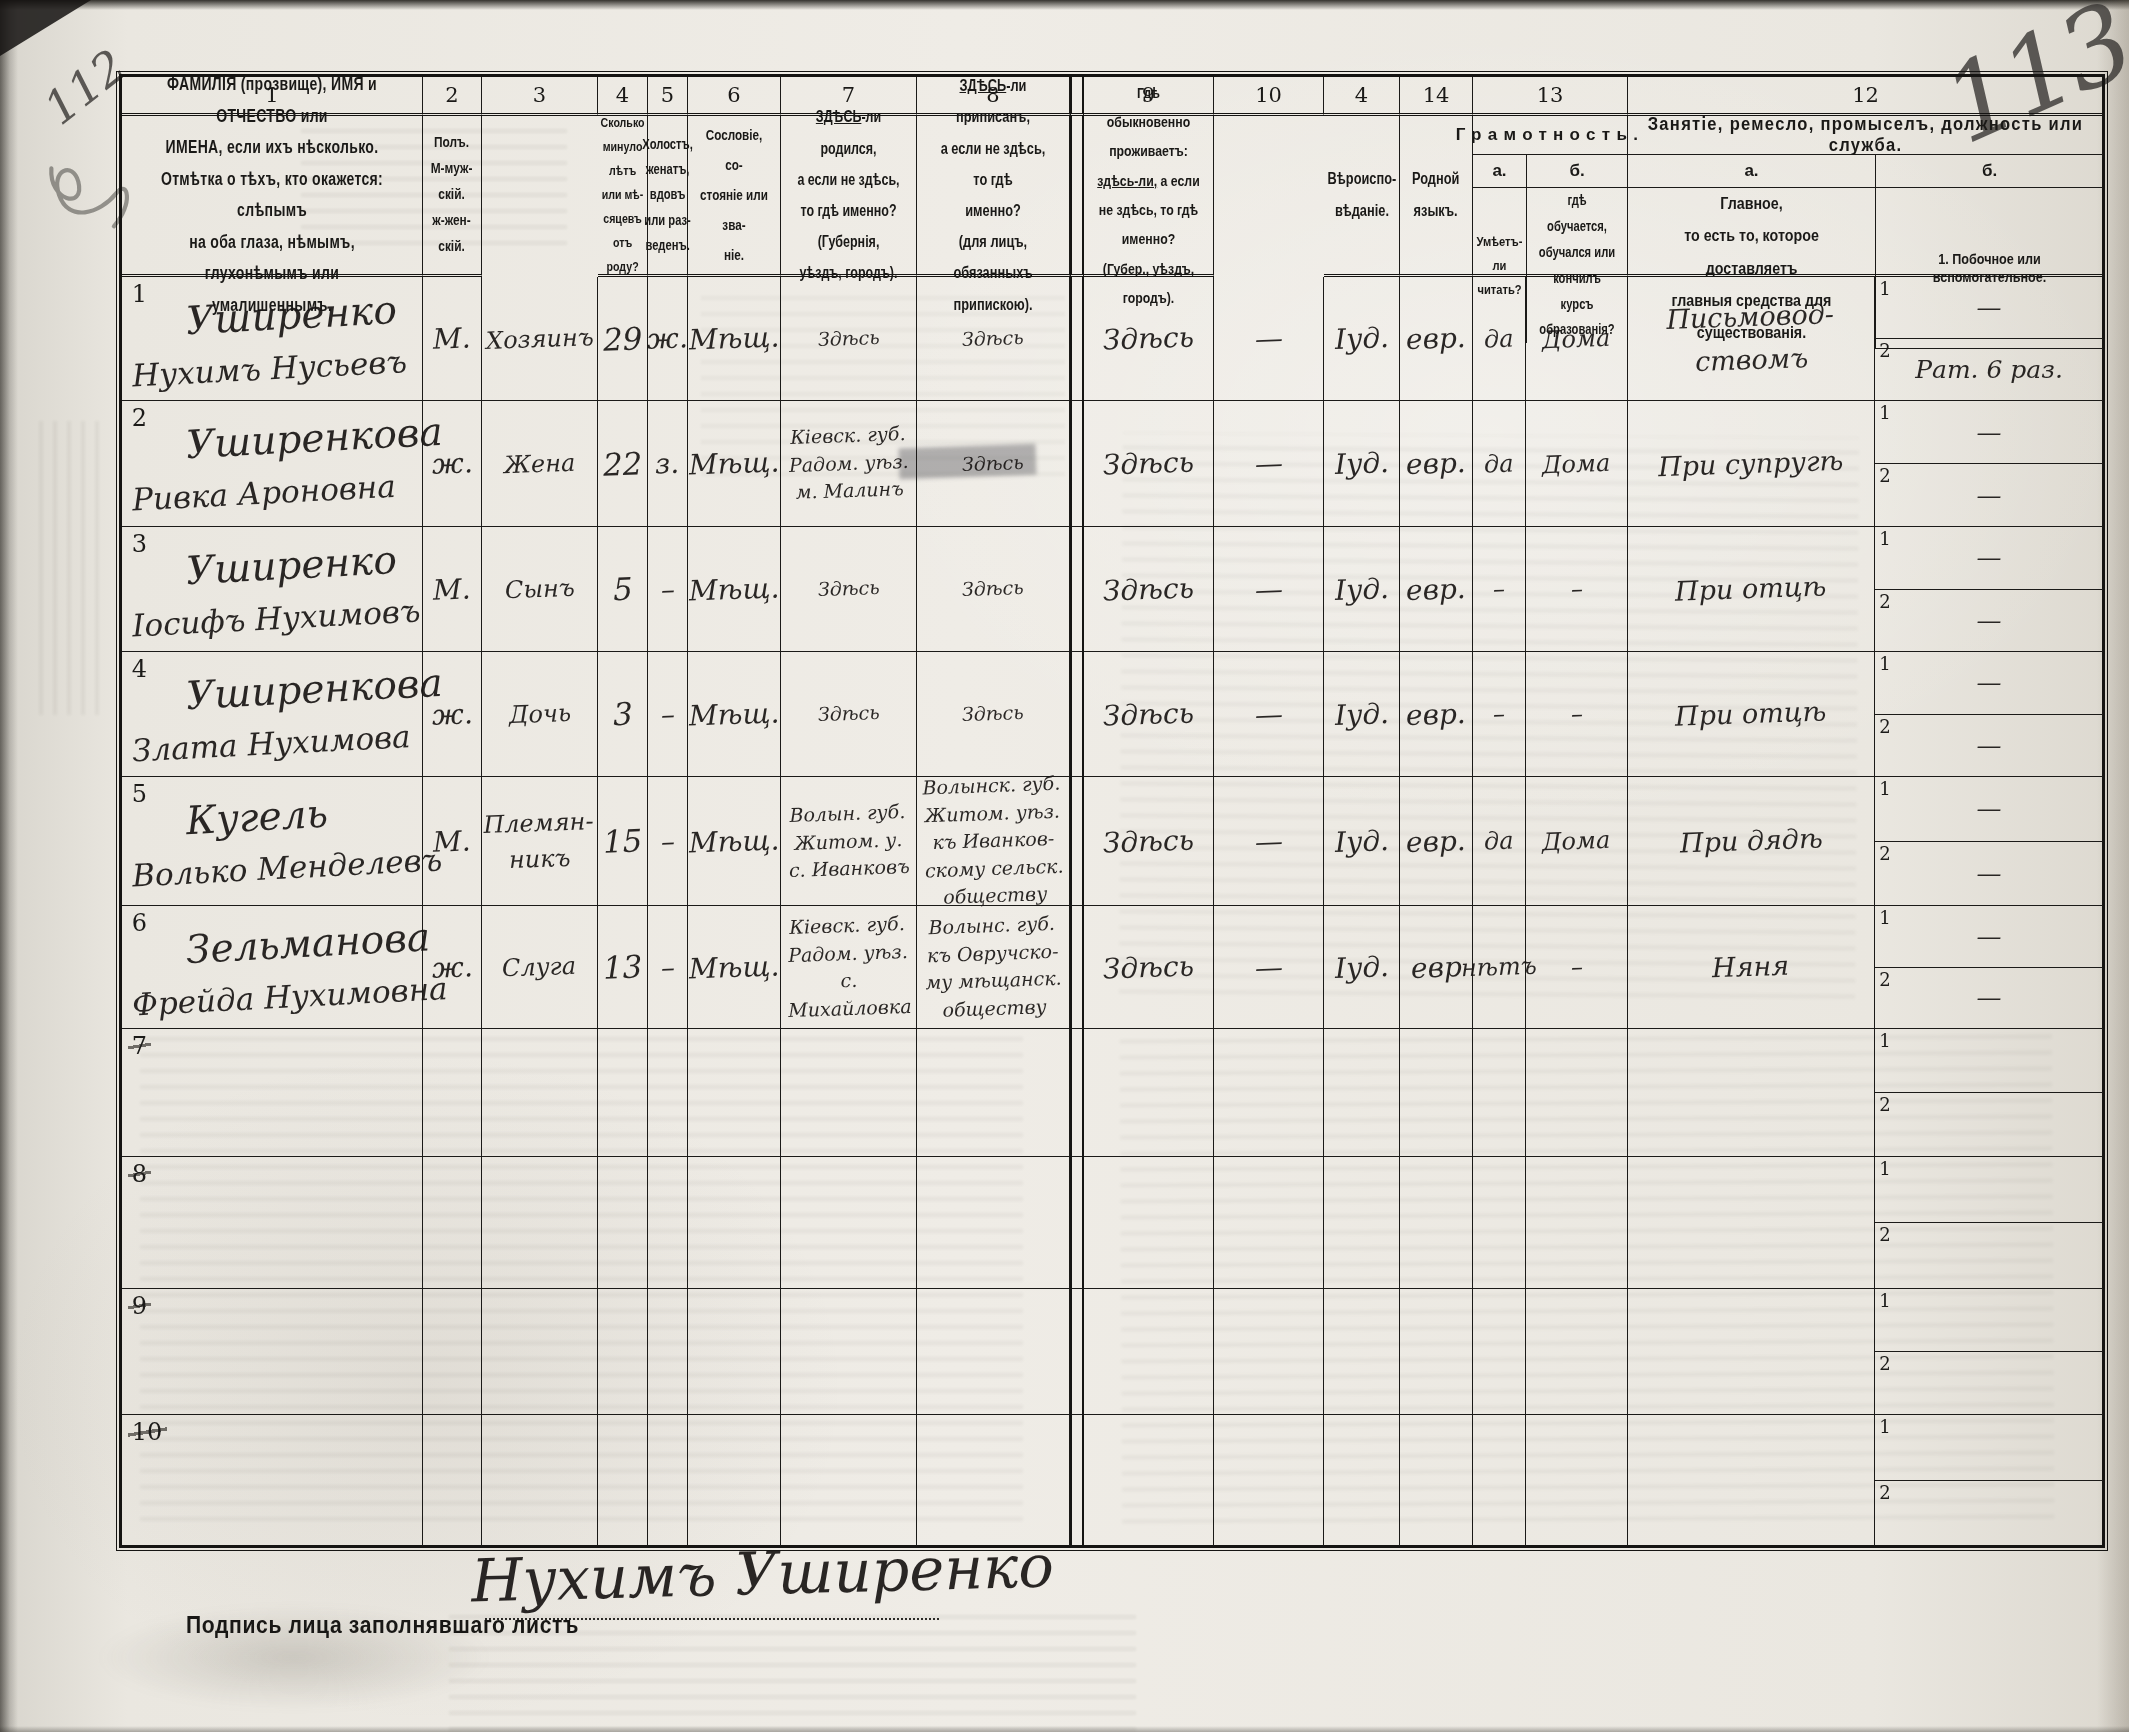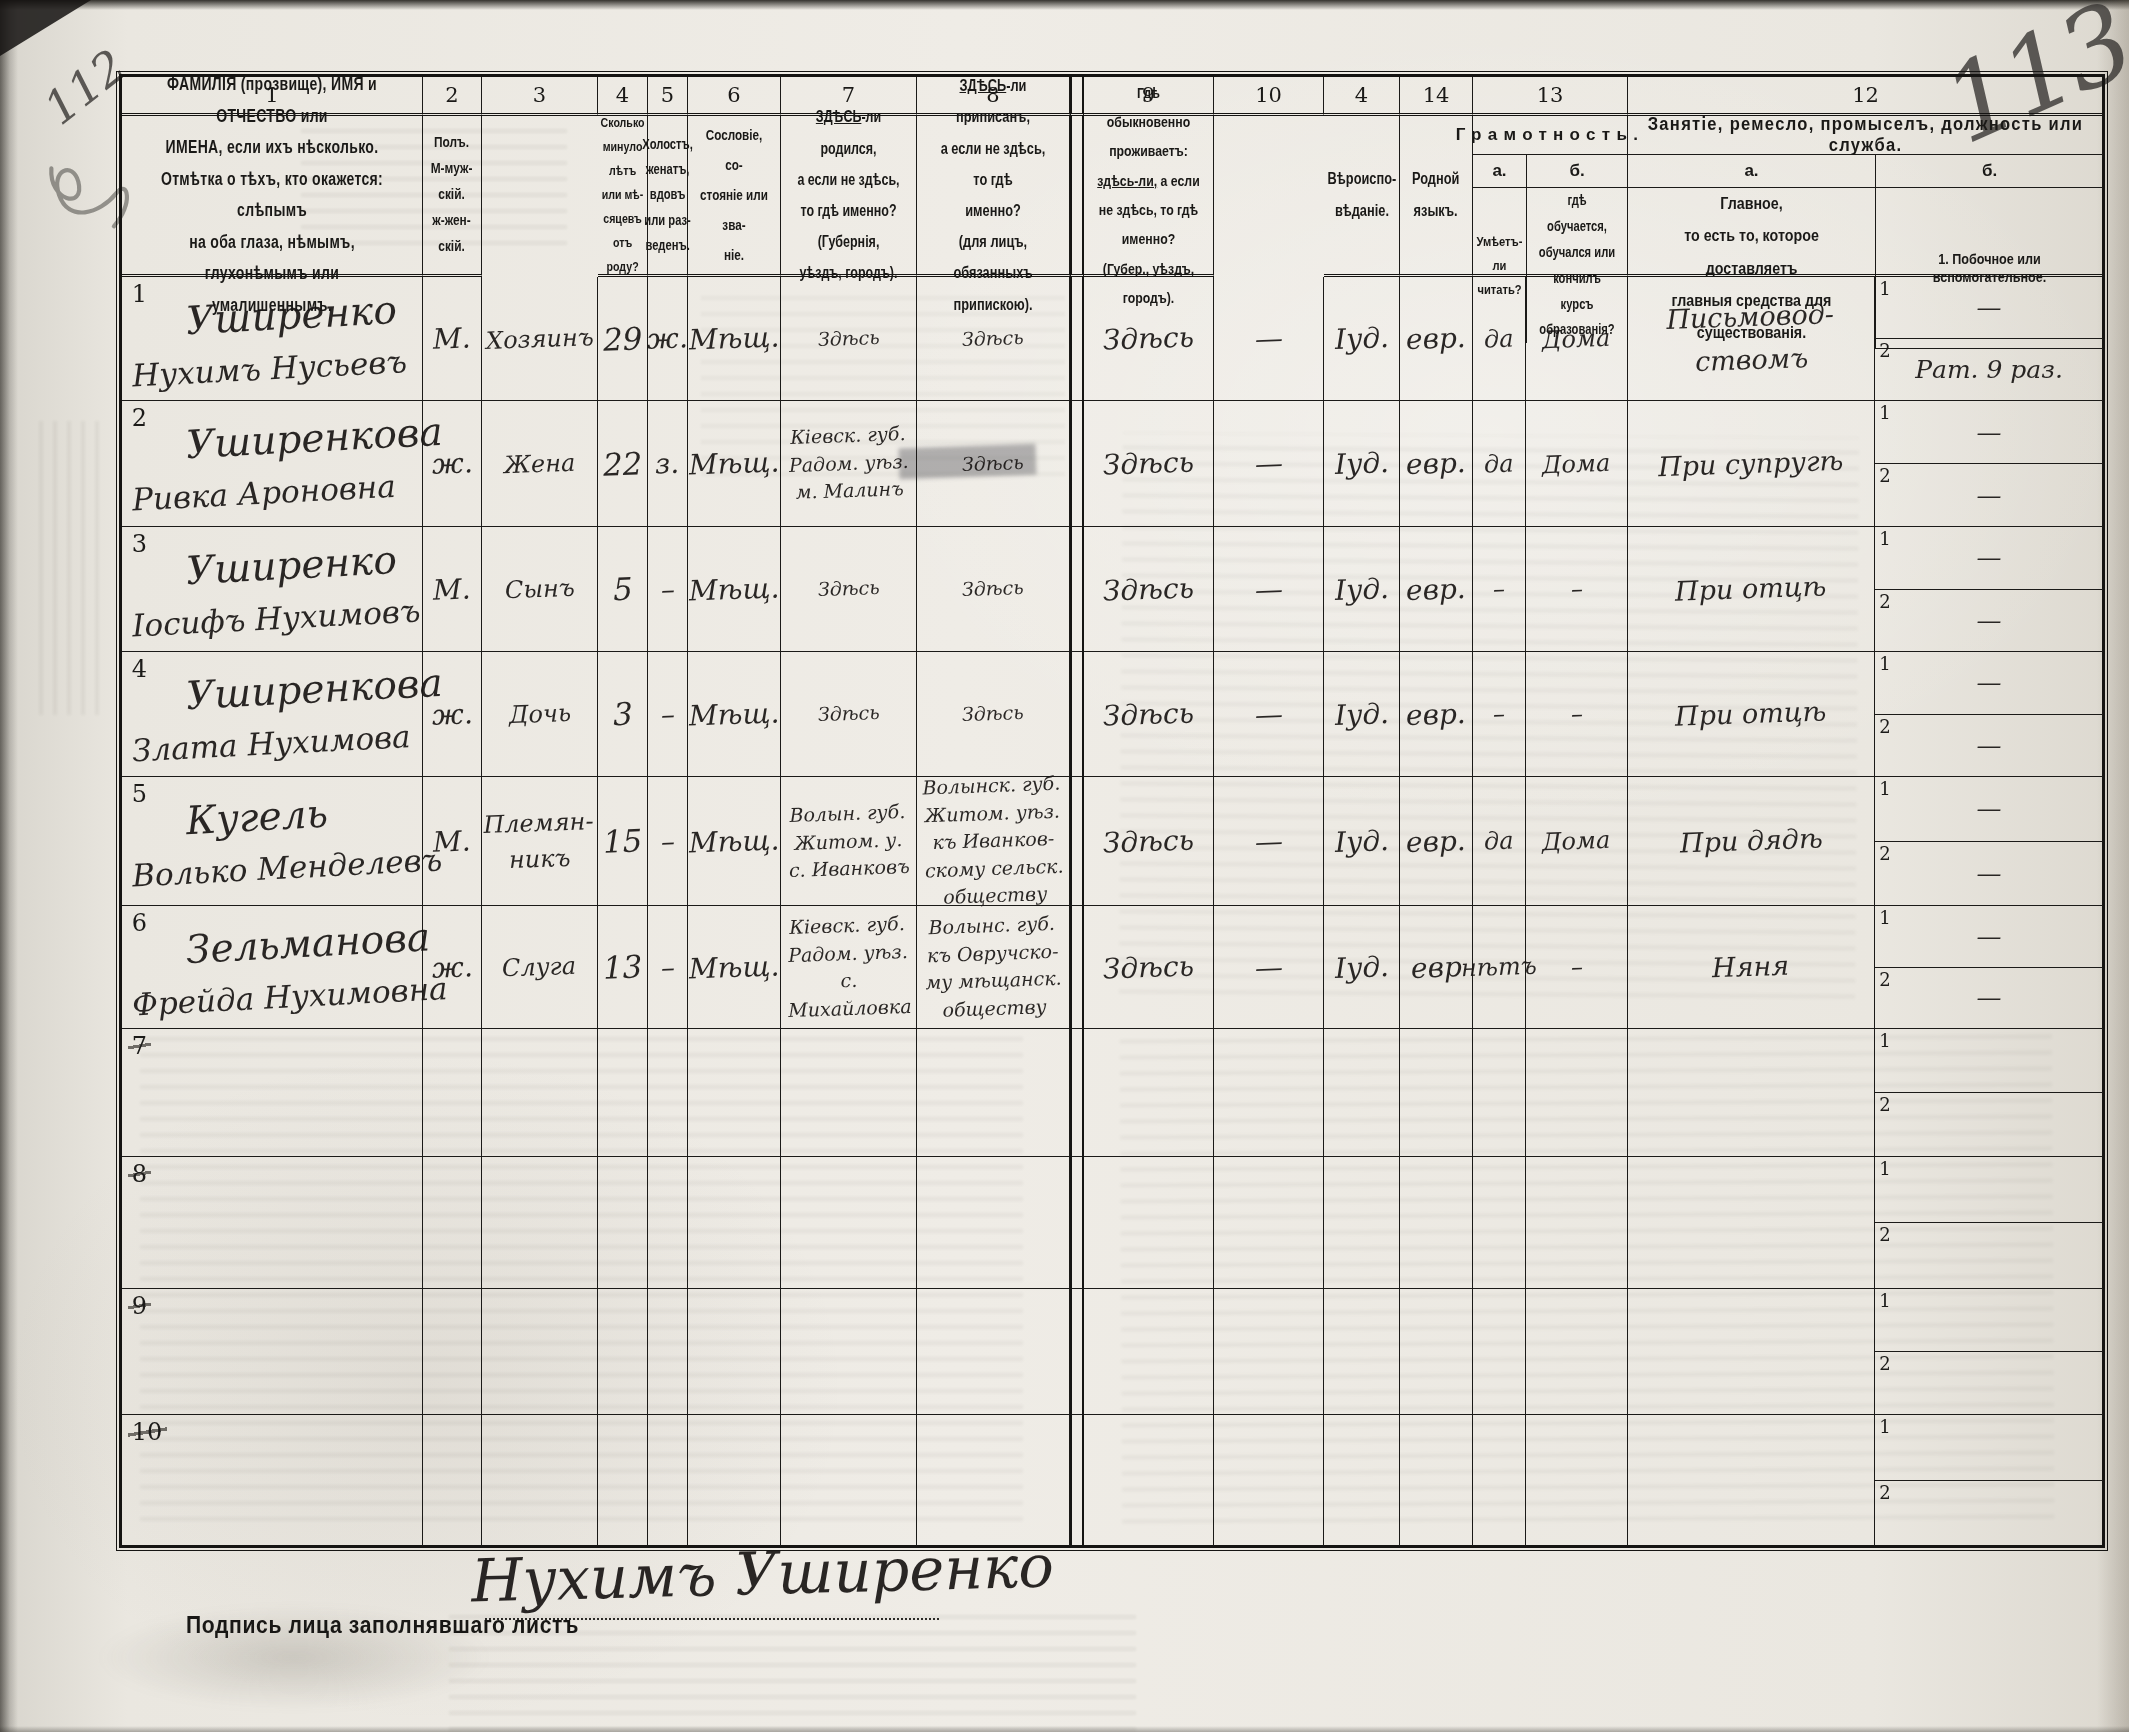--- a/index.html
+++ b/index.html
@@ -315,21 +315,21 @@
         <div class="hw val">Письмовод-
 ствомъ</div>
       </div>
       <div class="cell subcell lastcol" style="grid-area: 3 / 17; border-right: none;">
         <div class="sub1">
           <span class="subnum">1</span>
           <div class="hw val">—</div>
         </div>
         <div class="sub2">
           <span class="subnum">2</span>
-          <div class="hw val">Рат. 9 раз.</div>
+          <div class="hw val">Рат. 6 раз.</div>
         </div>
       </div>
       <div class="cell namecell" style="grid-area: 4 / 1;">
         <span class="rownum">2</span>
         <div class="hw n1">Уширенкова</div>
         <div class="hw n2">Ривка Ароновна</div>
       </div>
       <div class="cell hwc " style="grid-area: 4 / 2;">
         <div class="hw val">ж.</div>
       </div>

